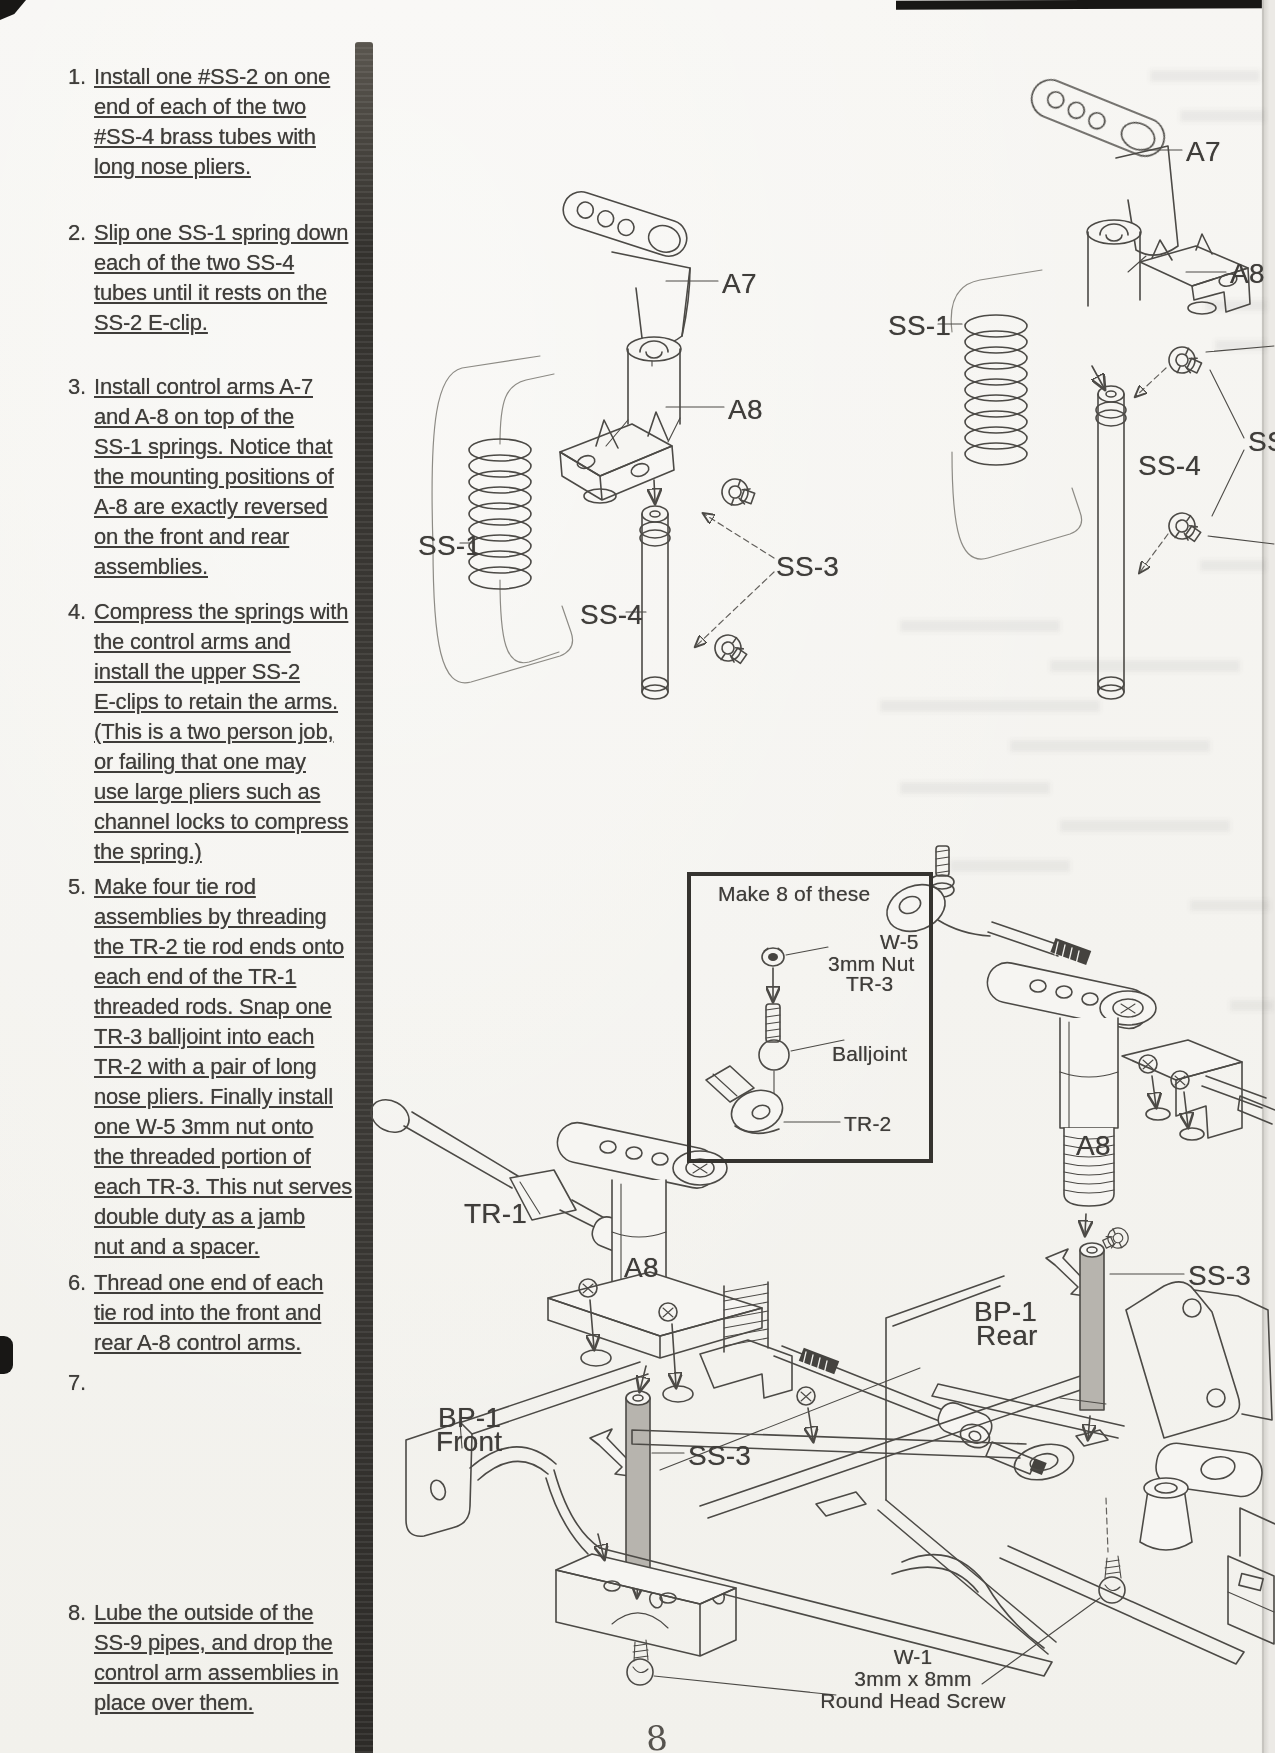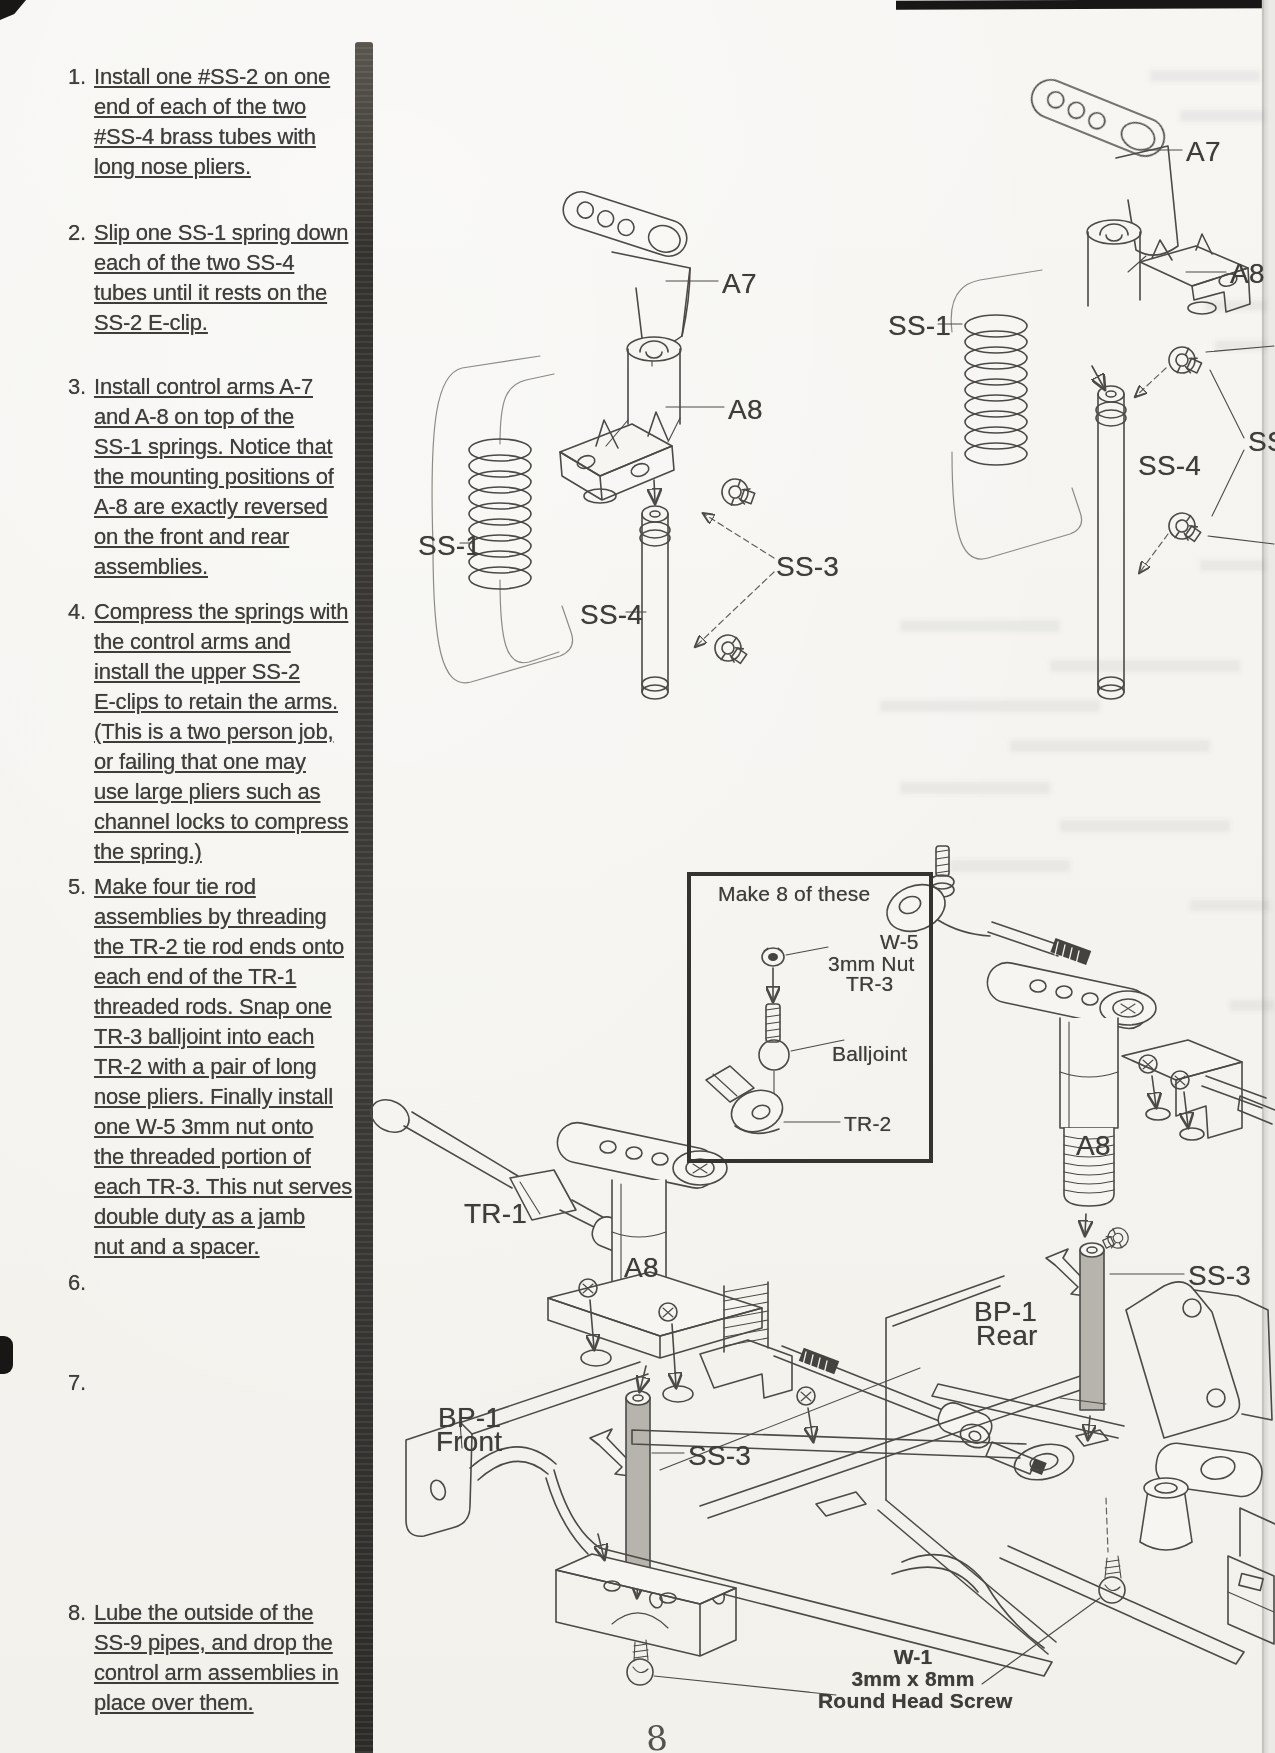--- a/index.html
+++ b/index.html
@@ -20,21 +20,21 @@
   }
   .right-edge{position:absolute;top:0;left:1261px;width:14px;height:100%;
     background:linear-gradient(90deg,rgba(0,0,0,0) 0,#d9d7d2 25%,#eceae6 60%);}
   .right-edge-line{position:absolute;top:0;left:1262px;width:2px;height:100%;background:#c7c5c0;}
   .instr{position:absolute;left:68px;width:296px;display:flex;font-size:22px;line-height:30px;
     letter-spacing:-0.2px;text-shadow:0 0 .7px rgba(62,60,56,.75);}
   .instr .num{flex:none;width:26px;}
   .ln{white-space:nowrap;text-decoration:underline;}
   .dlabel{position:absolute;font-size:28px;letter-spacing:.2px;white-space:nowrap;
     text-shadow:0 0 .7px rgba(62,60,56,.7);z-index:4;}
-  .w1c{width:190px;text-align:center;font-size:21px;line-height:21px;font-weight:bold;}
+  .w1c{width:190px;text-align:center;font-size:21px;line-height:21px;}
   #inset-box{position:absolute;left:687px;top:872px;width:246px;height:291px;
     border:4px solid #35332f;box-sizing:border-box;z-index:2;}
   #page-num{position:absolute;left:646px;top:1718px;font-family:"DejaVu Serif",serif;
     font-size:34px;color:#56534e;transform:rotate(-5deg);}
   svg{position:absolute;left:0;top:0;z-index:1;}
   svg *{stroke:#4c4a46;fill:none;stroke-width:1.6;stroke-linecap:round;stroke-linejoin:round;}
   .ghost{stroke:#8d8b85;stroke-width:1.2;}
   .dash{stroke:#63605c;stroke-width:1.2;stroke-dasharray:6 4;}
   .thin{stroke-width:1.1;}
   .fillp{fill:#f6f5f2;}
@@ -435,20 +435,25 @@
       <div class="ln">nose pliers. Finally install</div>
       <div class="ln">one W-5 3mm nut onto</div>
       <div class="ln">the threaded portion of</div>
       <div class="ln">each TR-3. This nut serves</div>
       <div class="ln">double duty as a jamb</div>
       <div class="ln">nut and a spacer.</div>
     </div>
   </div>
   <div class="instr" style="top:1268px">
     <span class="num">6.</span>
+    <div>
+      <div class="ln">Thread one end of each</div>
+      <div class="ln">tie rod into the front and</div>
+      <div class="ln">rear A-8 control arms.</div>
+    </div>
   </div>
   <div class="instr" style="top:1368px">
     <span class="num">7.</span>
   </div>
   <div class="instr" style="top:1598px">
     <span class="num">8.</span>
     <div>
       <div class="ln">Lube the outside of the</div>
       <div class="ln">SS-9 pipes, and drop the</div>
       <div class="ln">control arm assemblies in</div>

